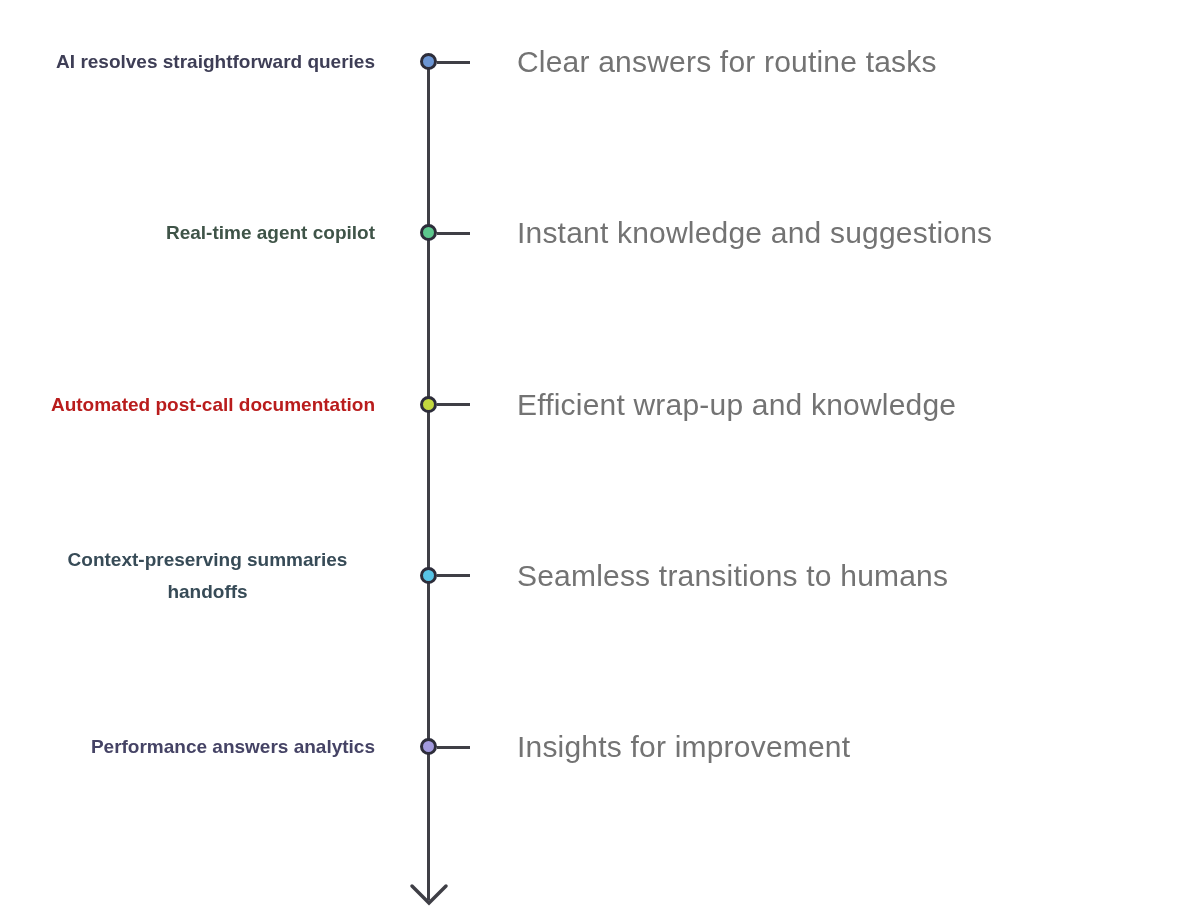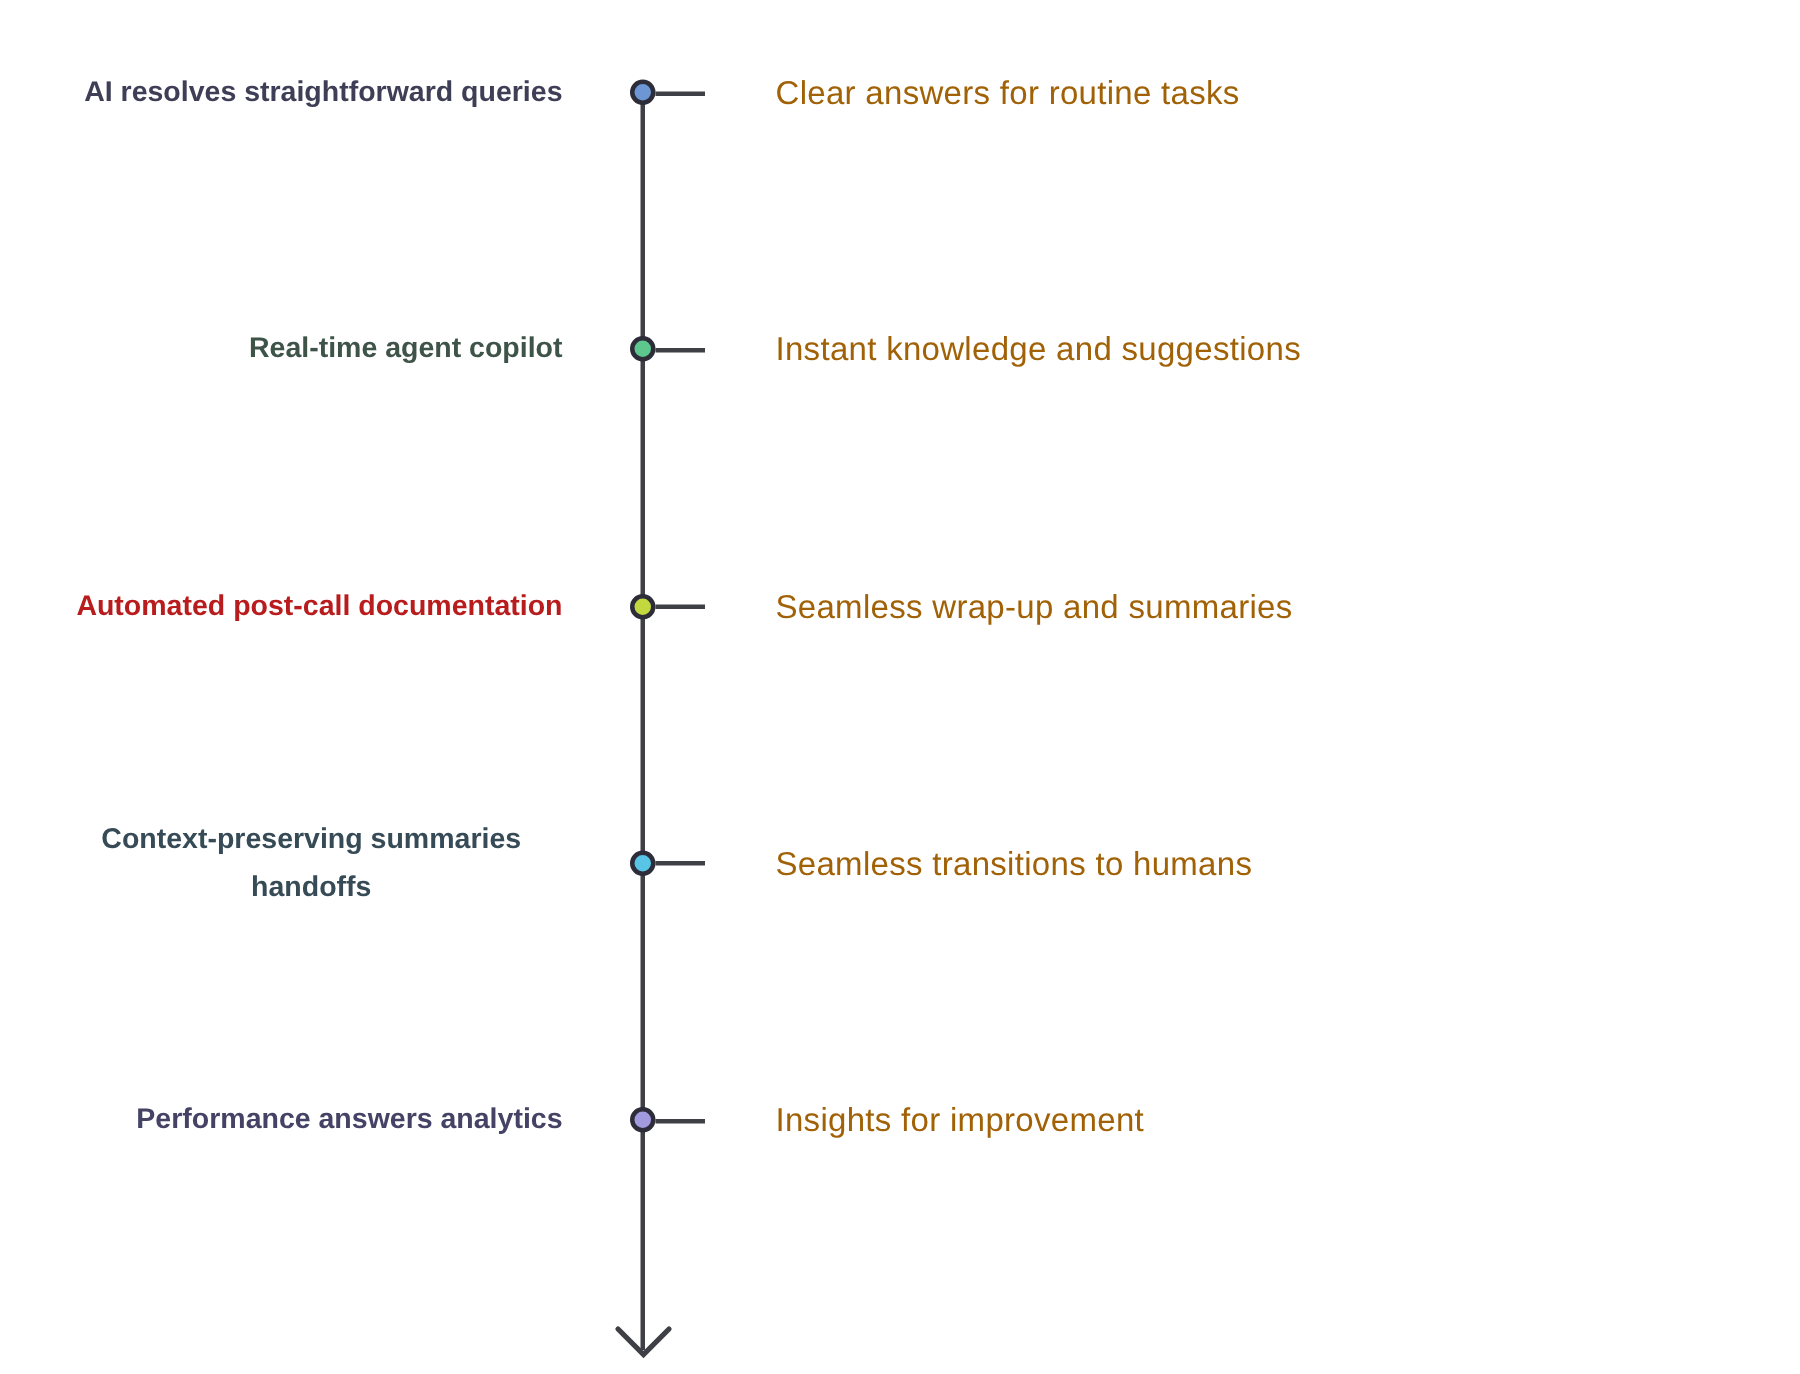--- a/index.html
+++ b/index.html
@@ -59,22 +59,22 @@
     top: -1.5px;
     width: 33px;
     height: 3px;
     background: #3f3f46;
   }
   .item-desc {
     position: absolute;
     left: 517px;
     top: 0;
     transform: translateY(-50%);
-    font-size: 22px;
-    color: #a16207;
+    font-size: 30px;
+    color: #737373;
     white-space: nowrap;
     letter-spacing: 0.2px;
   }
 </style>
 </head>
 <body>
 
 <div class="canvas">
   <div class="axis-line"></div>
   <svg class="arrowhead" viewBox="0 0 40 24">
@@ -92,21 +92,21 @@
     <div class="item-label" style="color: rgb(63, 84, 72); margin-left: 42px;">Real-time agent copilot</div>
     <div class="connector"></div>
     <div class="node-dot" style="background: rgb(93, 199, 141);"></div>
     <div class="item-desc">Instant knowledge and suggestions</div>
   </div>
 
   <div class="timeline-item" style="top: 404.5px;">
     <div class="item-label" style="color: #b91c1c;">Automated post-call documentation</div>
     <div class="connector"></div>
     <div class="node-dot" style="background: rgb(195, 216, 63);"></div>
-    <div class="item-desc">Seamless wrap-up and summaries</div>
+    <div class="item-desc">Efficient wrap-up and knowledge</div>
   </div>
 
   <div class="timeline-item" style="top: 575.75px;">
     <div class="item-label" style="color: rgb(55, 75, 87);">Context-preserving summaries handoffs</div>
     <div class="connector"></div>
     <div class="node-dot" style="background: rgb(88, 196, 230);"></div>
     <div class="item-desc">Seamless transitions to humans</div>
   </div>
 
   <div class="timeline-item" style="top: 747px;">

